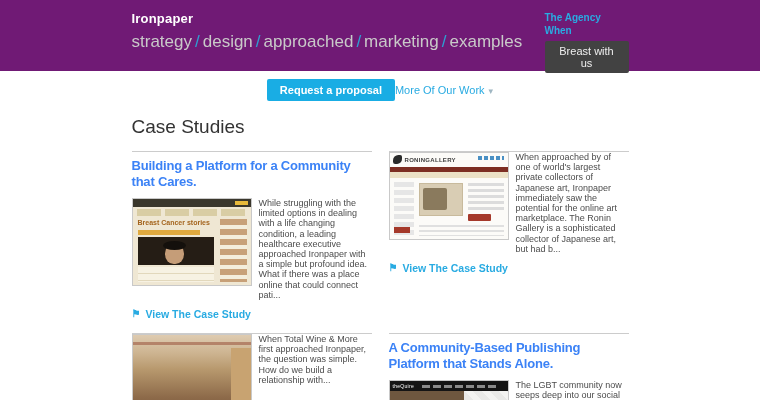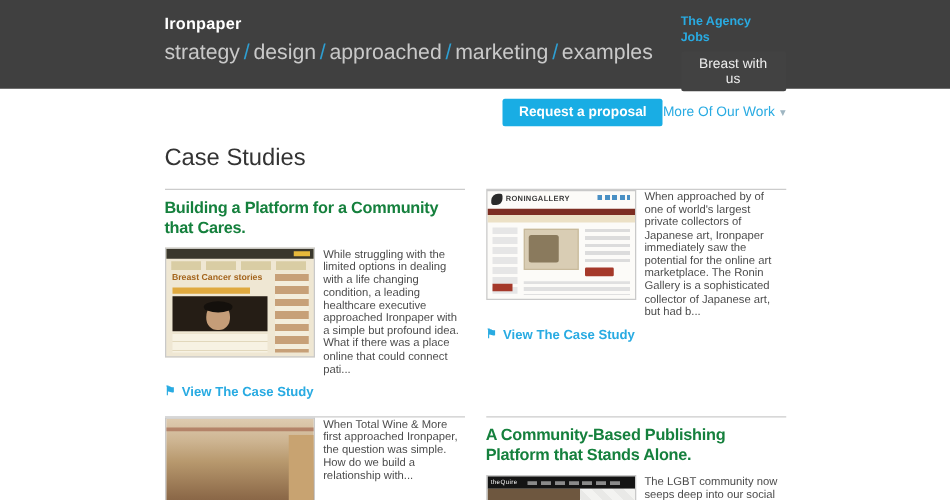--- a/index.html
+++ b/index.html
@@ -1,45 +1,45 @@
 <!DOCTYPE html>
 <html><head>
 <meta charset="utf-8">
 <style>
   * { margin:0; padding:0; box-sizing:border-box; }
   html,body { width:760px; height:400px; overflow:hidden; background:#fff;
               font-family:"Liberation Sans", sans-serif; }
   .container { width:497px; margin:0 auto; position:relative; }
 
   
-  .site-header { background:#404040; height:71px; }
+  .site-header { background:#701a75; height:71px; }
   .header-inner { padding-top:11px; height:71px; }
   .logo { color:#ffffff; font-size:13px; font-weight:bold; letter-spacing:0.2px; cursor:pointer; }
   .main-nav { margin-top:6px; font-size:17px; color:#c9c9c9; }
   .nav-item { cursor:pointer; }
   .nav-sep { color:#2e9fd2; margin:0 3px; }
   .header-right { position:absolute; right:0; top:11px; width:84px; }
   .hdr-link { display:block; color:#29abe2; font-size:10px; font-weight:bold; line-height:13px; text-decoration:none; cursor:pointer; }
   .connect-btn { margin-top:4px; background:#424242; color:#efefef; border:none; font-size:11px;
                  font-family:inherit; padding:4px 9px; border-radius:2px; cursor:pointer; }
 
   
-  .toolbar { display:flex; justify-content:flex-end; align-items:center; margin-top:8px; }
+  .toolbar { display:flex; justify-content:center; align-items:center; margin-top:8px; }
   .request-btn { background:#19ade4; color:#fff; font-weight:bold; font-size:11px; border:none;
                  font-family:inherit; padding:5px 13px; border-radius:2px; cursor:pointer; }
   .more-link { color:#29abe2; font-size:11px; text-decoration:none; cursor:pointer; }
   .chev { color:#9fb6c2; font-size:9px; margin-left:4px; }
 
   
   .page-title { font-size:19px; font-weight:normal; color:#333; margin:15px 0 13px; }
 
   
   .cards { display:grid; grid-template-columns:240px 240px; column-gap:17px; row-gap:13px; }
   .card { border-top:1px solid #cccccc; }
-  .card-title { color:#15803d; font-size:13px; line-height:16px; font-weight:bold;
+  .card-title { color:#3b82f6; font-size:13px; line-height:16px; font-weight:bold;
                 letter-spacing:-0.2px; margin:6px 0 8px; cursor:pointer; }
   .card-media { display:flex; gap:7px; }
   .excerpt { flex:1; font-size:9px; line-height:10.2px; color:#4c4c4c; }
   .view-link { display:flex; align-items:center; gap:5px; margin-top:8px; color:#29abe2;
                font-size:10.5px; font-weight:bold; text-decoration:none; cursor:pointer; }
   .flag { font-size:10px; line-height:10px; color:#29abe2; }
 
   
   .thumb { width:120px; height:88px; border:1px solid #c9c9c9; background:#fff;
            position:relative; overflow:hidden; flex:none; cursor:pointer; }
@@ -105,21 +105,21 @@
 <body>
 
 <header class="site-header">
   <div class="container header-inner">
     <div class="logo">Ironpaper</div>
     <nav class="main-nav">
       <span class="nav-item">strategy</span><span class="nav-sep">/</span><span class="nav-item">design</span><span class="nav-sep">/</span><span class="nav-item">approached</span><span class="nav-sep">/</span><span class="nav-item">marketing</span><span class="nav-sep">/</span><span class="nav-item">examples</span>
     </nav>
     <div class="header-right">
       <a class="hdr-link">The Agency</a>
-      <a class="hdr-link">Jobs</a>
+      <a class="hdr-link">When</a>
       <button class="connect-btn">Breast with us</button>
     </div>
   </div>
 </header>
 
 <main class="container">
   <div class="toolbar">
     <button class="request-btn">Request a proposal</button>
     <a class="more-link"><span>More Of Our Work</span><span class="chev">▾</span></a>
   </div>

